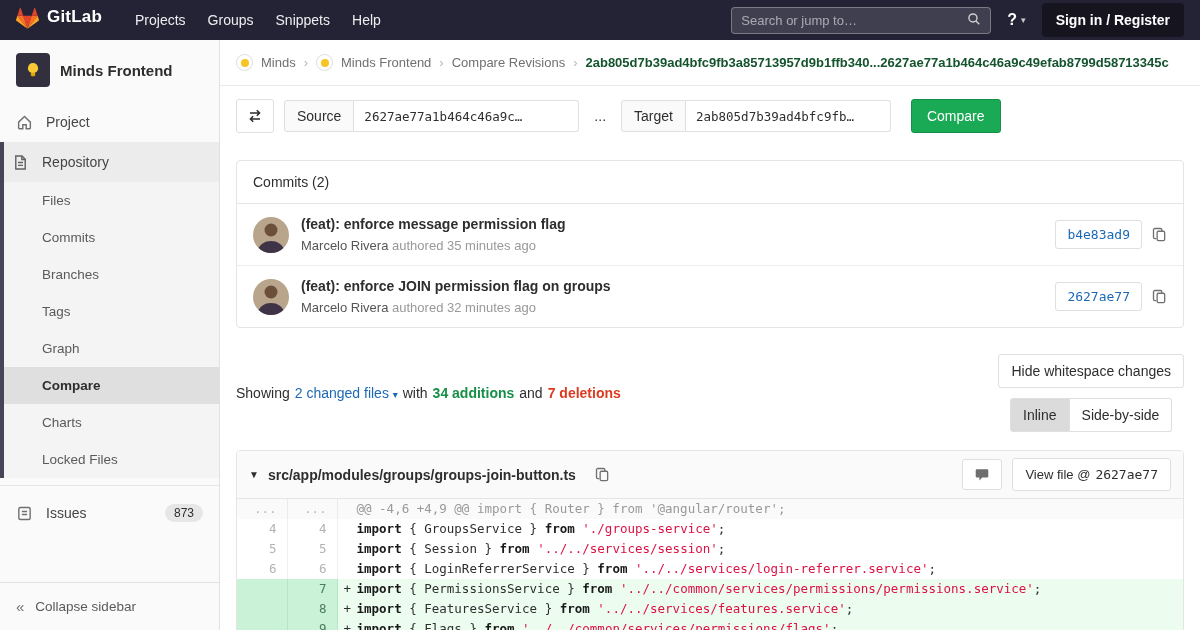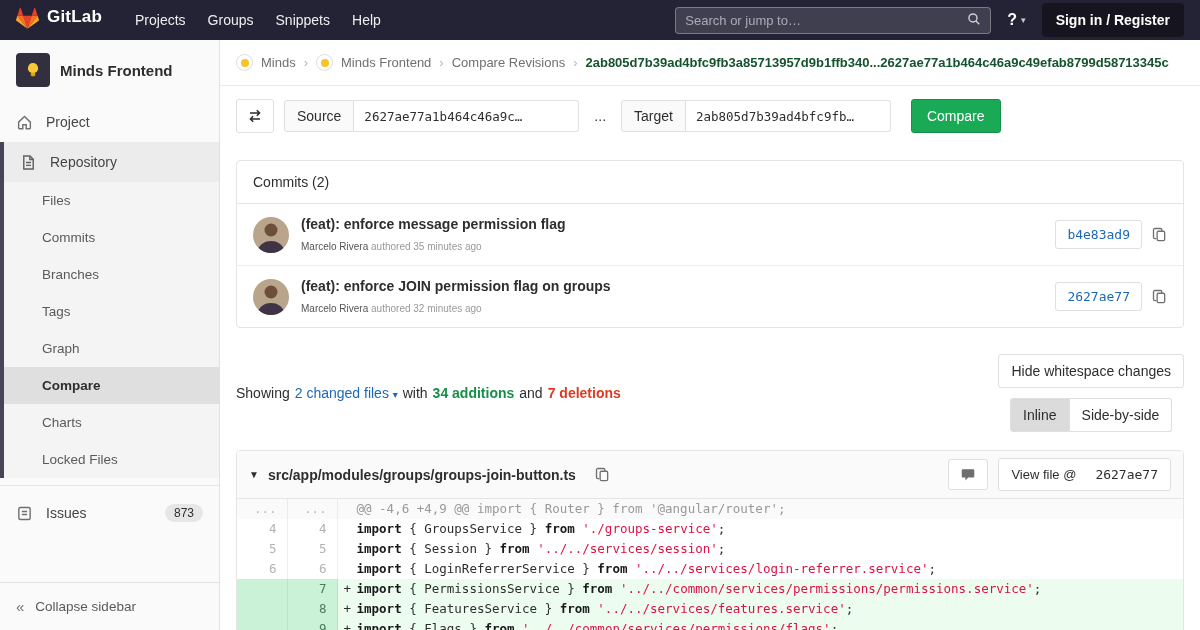--- a/index.html
+++ b/index.html
@@ -8,38 +8,38 @@
   a { text-decoration: none; color: inherit; cursor: pointer; }
   button { cursor: pointer; font-family: inherit; }
 
   
   .navbar { position: fixed; top: 0; left: 0; right: 0; height: 40px; background: #242336; display: flex; align-items: center; padding: 0 16px; z-index: 50; }
   .brand { display: flex; gap: 8px; margin-right: 22px; }
   .brand-name { color: #fff; font-size: 17px; font-weight: bold; letter-spacing: .2px; }
   .nav-links { display: flex; align-items: center; }
   .nav-link { color: rgba(255,255,255,.92); font-size: 14px; padding: 10px 11px; }
   .nav-right { margin-left: auto; display: flex; align-items: center; gap: 16px; }
-  .search-box { width: 316px; height: 27px; background: rgba(255,255,255,.13); border: 1px solid rgba(255,255,255,.30); border-radius: 4px; display: flex; align-items: center; padding: 0 9px; }
+  .search-box { width: 260px; height: 27px; background: rgba(255,255,255,.13); border: 1px solid rgba(255,255,255,.30); border-radius: 4px; display: flex; align-items: center; padding: 0 9px; }
   .search-box input { flex: 1; background: transparent; border: 0; outline: 0; color: #fff; font-size: 13px; font-family: "Liberation Sans", sans-serif; }
   .search-box input::placeholder { color: rgba(255,255,255,.55); }
   .help-wrap { display: flex; align-items: center; gap: 4px; color: #fff; }
   .help-q { font-size: 16px; font-weight: bold; }
   .caret-down { font-size: 9px; color: rgba(255,255,255,.75); }
   .signin-btn { background: #15141f; border: 0; color: #fff; font-weight: bold; font-size: 14px; padding: 9px 14px; border-radius: 4px; }
 
   
   .sidebar { position: fixed; top: 40px; left: 0; bottom: 0; width: 220px; background: #fafafa; border-right: 1px solid #e1e1e1; display: flex; flex-direction: column; z-index: 40; }
   .project-header { display: flex; align-items: center; gap: 10px; padding: 13px 16px 11px; }
   .project-avatar { width: 34px; height: 34px; border-radius: 4px; background: #32303e; display: flex; align-items: center; justify-content: center; flex: none; }
   .project-title { font-weight: bold; font-size: 15px; color: #2e2e2e; }
   .sidebar-nav { flex: 1; overflow: hidden; padding-top: 4px; }
   .nav-item { display: flex; align-items: center; gap: 13px; padding: 0 16px; height: 40px; color: #454545; font-size: 14px; }
   .nav-item .ic { flex: none; display: flex; }
   .repo-section { border-left: 4px solid #494358; background: #f4f4f4; }
-  .repo-section .nav-item { padding-left: 16px; background: #ececec; }
+  .repo-section .nav-item { padding-left: 8px; background: #ececec; }
   .sub-item { display: flex; align-items: center; height: 37px; padding-left: 38px; font-size: 13.5px; color: #5a5a5a; }
   .sub-item.active { background: #dfdfdf; color: #2e2e2e; font-weight: bold; }
   .nav-divider { border-top: 1px solid #e6e6e6; margin: 7px 0; }
   .badge-pill { margin-left: auto; background: rgba(0,0,0,.08); color: #2e2e2e; border-radius: 10px; font-size: 12px; padding: 2px 9px; }
   .collapse-row { border-top: 1px solid #e1e1e1; height: 48px; display: flex; align-items: center; gap: 11px; padding: 0 16px; color: #5a5a5a; font-size: 13.5px; background: #fafafa; }
   .collapse-icon { font-size: 15px; color: #707070; }
 
   
   .main { margin-left: 220px; padding-top: 40px; }
   .breadcrumbs { display: flex; align-items: center; gap: 8px; padding: 14px 16px; border-bottom: 1px solid #eaeaea; font-size: 13px; color: #707070; }
@@ -61,21 +61,21 @@
   .compare-btn { background: #1aaa55; border: 1px solid #168f48; color: #fff; font-size: 14px; padding: 8px 15px; border-radius: 3px; margin-left: 10px; }
 
   
   .panel { border: 1px solid #e5e5e5; border-radius: 4px; margin: 14px 16px 0; background: #fff; }
   .panel-header { padding: 13px 16px; border-bottom: 1px solid #e5e5e5; font-size: 14px; color: #2e2e2e; }
   .commit-row { display: flex; align-items: center; padding: 12px 16px; }
   .commit-row + .commit-row { border-top: 1px solid #eee; }
   .commit-avatar { width: 36px; height: 36px; border-radius: 50%; overflow: hidden; margin-right: 12px; flex: none; }
   .commit-info { flex: 1; min-width: 0; }
   .commit-title { display: block; font-weight: bold; font-size: 14px; color: #2e2e2e; margin-bottom: 5px; }
-  .commit-meta { font-size: 10px; color: #999; }
+  .commit-meta { font-size: 13px; color: #999; }
   .commit-author { color: #555; }
   .commit-sha-chip { font-family: "DejaVu Sans Mono", "Liberation Mono", monospace; font-size: 13px; color: #1b69b6; border: 1px solid #dfdfdf; border-radius: 3px; padding: 6px 11px; background: #fff; }
   .copy-btn { margin-left: 10px; border: 0; background: transparent; display: flex; align-items: center; }
 
   
   .diff-stats-row { display: flex; align-items: center; padding: 26px 16px 14px; }
   .stats-text { font-size: 14px; display: flex; align-items: center; gap: 5px; flex-wrap: wrap; }
   .link-blue { color: #1b69b6; }
   .dd-caret { color: #1b69b6; font-size: 10px; margin-left: 1px; }
   .additions { color: #168f48; font-weight: bold; }
@@ -88,21 +88,21 @@
   .btn-group .btn-default:last-child { border-radius: 0 3px 3px 0; border-left: 0; }
   .btn-active { background: #dbdbdb; }
 
   
   .diff-file { border: 1px solid #e5e5e5; border-radius: 4px 4px 0 0; margin: 4px 16px 0; overflow: hidden; }
   .diff-header { background: #fafafa; border-bottom: 1px solid #e5e5e5; display: flex; align-items: center; gap: 9px; padding: 7px 12px; }
   .collapse-caret { font-size: 10px; color: #2e2e2e; }
   .file-path { font-weight: bold; font-size: 14px; color: #2e2e2e; }
   .diff-header-right { margin-left: auto; display: flex; align-items: center; gap: 10px; }
   .icon-btn { border: 1px solid #dfdfdf; background: #fff; border-radius: 3px; padding: 7px 11px; display: flex; align-items: center; }
-  .view-file-btn { border: 1px solid #dfdfdf; background: #fff; border-radius: 3px; padding: 8px 12px; font-size: 13px; color: #2e2e2e; display: flex; gap: 19px; align-items: center; }
+  .view-file-btn { border: 1px solid #dfdfdf; background: #fff; border-radius: 3px; padding: 8px 12px; font-size: 13px; color: #2e2e2e; display: flex; gap: 5px; align-items: center; }
   .mono { font-family: "DejaVu Sans Mono", "Liberation Mono", monospace; }
 
   table.diff { width: 100%; border-collapse: collapse; font-family: "DejaVu Sans Mono", "Liberation Mono", monospace; font-size: 12.5px; table-layout: fixed; }
   table.diff td { height: 20px; line-height: 20px; vertical-align: middle; }
   td.ln { width: 50px; text-align: right; padding-right: 10px; color: #b3b3b3; border-right: 1px solid #efefef; background: #fff; user-select: none; cursor: pointer; }
   td.code { padding: 0 10px 0 6px; white-space: pre; overflow: hidden; color: #2e2e2e; }
   tr.hunk td { background: #fafafa; }
   tr.hunk td.ln { color: #bbb; border-right-color: #eaeaea; }
   .hunktext { color: #999; }
   tr.add td.ln { background: #c9f2d6; border-right-color: #b2e6c5; color: #4a7c5d; }

